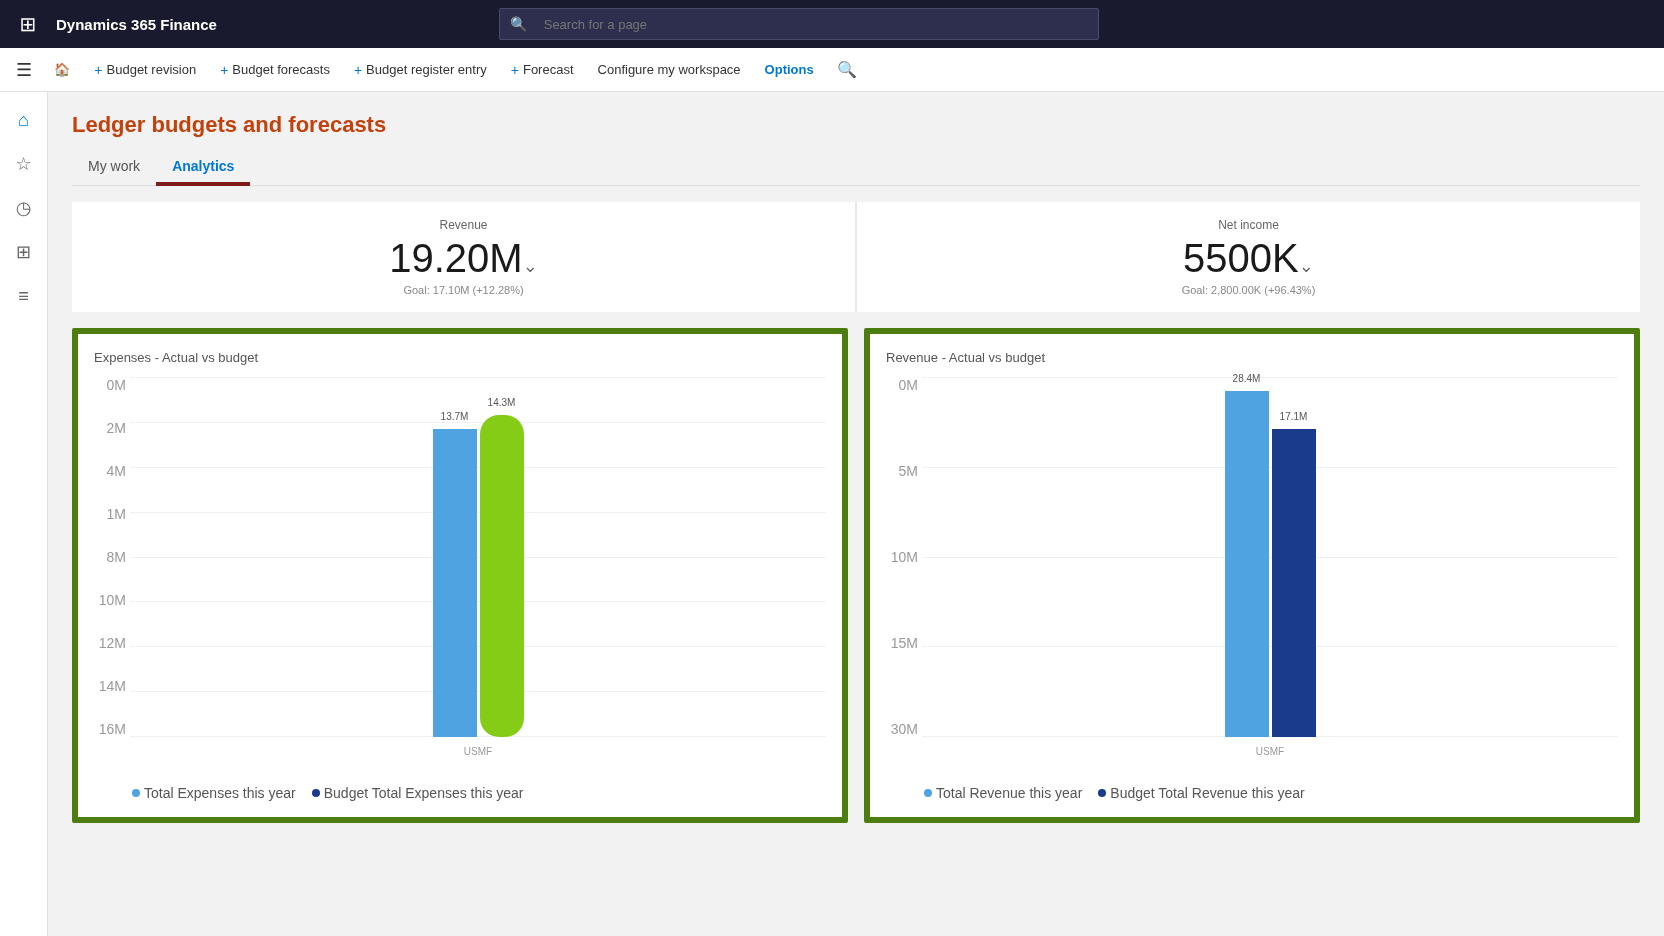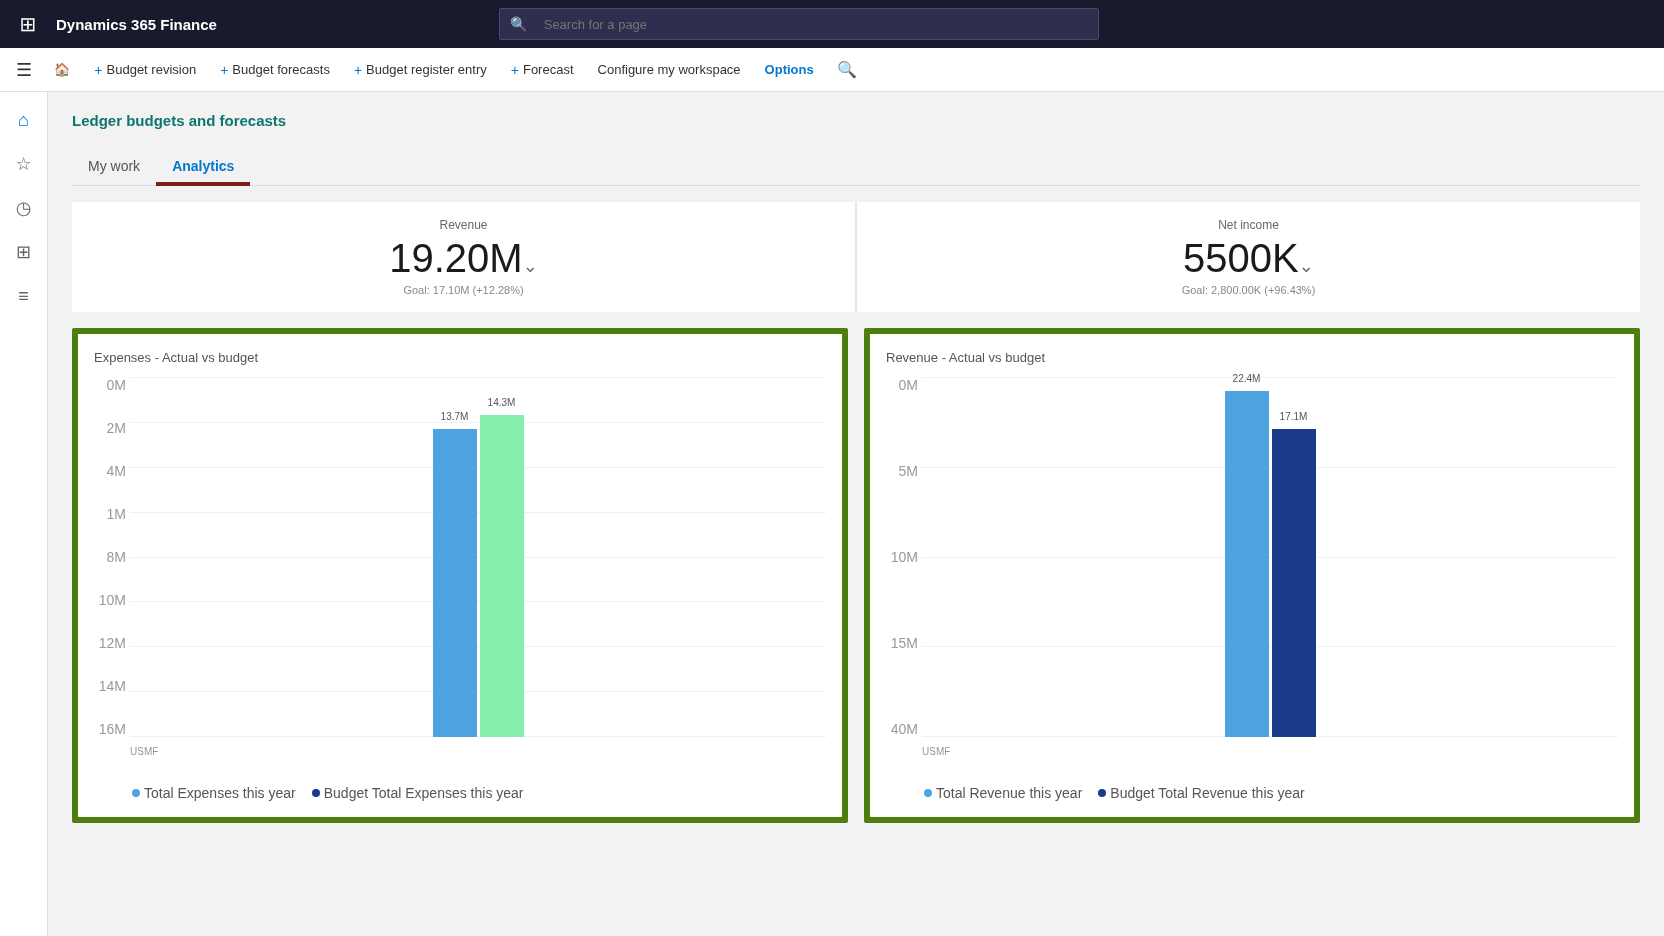--- a/index.html
+++ b/index.html
@@ -117,24 +117,24 @@
 
     
     .content {
       flex: 1;
       padding: 20px 24px;
       overflow-y: auto;
       background: #f2f2f2;
     }
 
     .page-title {
-      font-size: 15px;
+      font-size: 22px;
       font-weight: 600;
-      color: #0f766e;
-      margin-bottom: 21px;
+      color: #c2410c;
+      margin-bottom: 12px;
     }
 
     
     .tabs {
       display: flex;
       gap: 0;
       margin-bottom: 16px;
       border-bottom: 1px solid #ddd;
     }
     .tab {
@@ -262,21 +262,21 @@
       transform: translateX(-50%);
       font-size: 10px;
       color: #555;
       white-space: nowrap;
     }
     .x-labels {
       position: absolute;
       bottom: 0;
       left: 0; right: 0;
       display: flex;
-      justify-content: flex-start;
+      justify-content: center;
       font-size: 10px;
       color: #999;
     }
     .chart-legend {
       display: flex;
       gap: 16px;
       margin-top: 8px;
       font-size: 14px;
       color: #555;
       padding-left: 38px;
@@ -405,21 +405,21 @@
               <div class="grid-line"></div>
               <div class="grid-line"></div>
               <div class="grid-line"></div>
               <div class="grid-line"></div>
             </div>
             <div class="bars-container">
               <div class="bar-group">
                 <div class="bar" style="height: calc(360px * 13.7 / 16); background: #4fa3e0; width:44px; position:relative;">
                   <span class="bar-label">13.7M</span>
                 </div>
-                <div class="bar" style="height: calc(360px * 14.3 / 16); background: #86efac; width:44px; position:relative;">
+                <div class="bar" style="height: calc(360px * 14.3 / 16); background: #84cc16; width:44px; position:relative;border-radius:19px;">
                   <span class="bar-label">14.3M</span>
                 </div>
               </div>
             </div>
             <div class="x-labels">
               <span>USMF</span>
             </div>
           </div>
         </div>
         <div class="chart-legend">
@@ -431,38 +431,38 @@
             <div class="legend-dot" style="background:#1a3a8c;"></div>
             <span>Budget Total Expenses this year</span>
           </div>
         </div>
       </div>
 
       <div class="chart-card">
         <div class="chart-title">Revenue - Actual vs budget</div>
         <div class="chart-area">
           <div class="chart-y-labels">
-            <span class="chart-y-label">40M</span>
+            <span class="chart-y-label">30M</span>
             <span class="chart-y-label">15M</span>
             <span class="chart-y-label">10M</span>
             <span class="chart-y-label">5M</span>
             <span class="chart-y-label">0M</span>
           </div>
           <div class="chart-plot">
             <div class="chart-grid">
               <div class="grid-line"></div>
               <div class="grid-line"></div>
               <div class="grid-line"></div>
               <div class="grid-line"></div>
               <div class="grid-line"></div>
             </div>
             <div class="bars-container">
               <div class="bar-group">
                 <div class="bar" style="height: calc(360px * 19.2 / 20); background: #4fa3e0; width:44px; position:relative;">
-                  <span class="bar-label">22.4M</span>
+                  <span class="bar-label">28.4M</span>
                 </div>
                 <div class="bar" style="height: calc(360px * 17.1 / 20); background: #1a3a8c; width:44px; position:relative;">
                   <span class="bar-label">17.1M</span>
                 </div>
               </div>
             </div>
             <div class="x-labels">
               <span>USMF</span>
             </div>
           </div>

